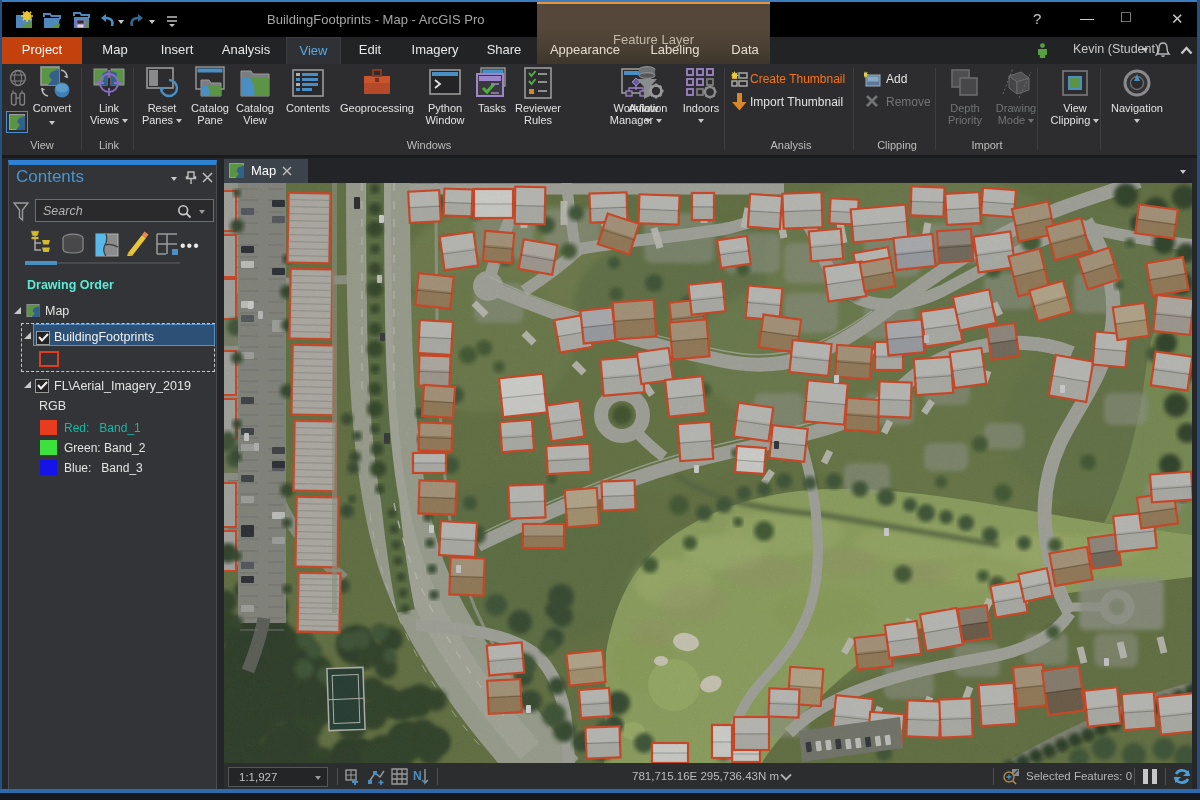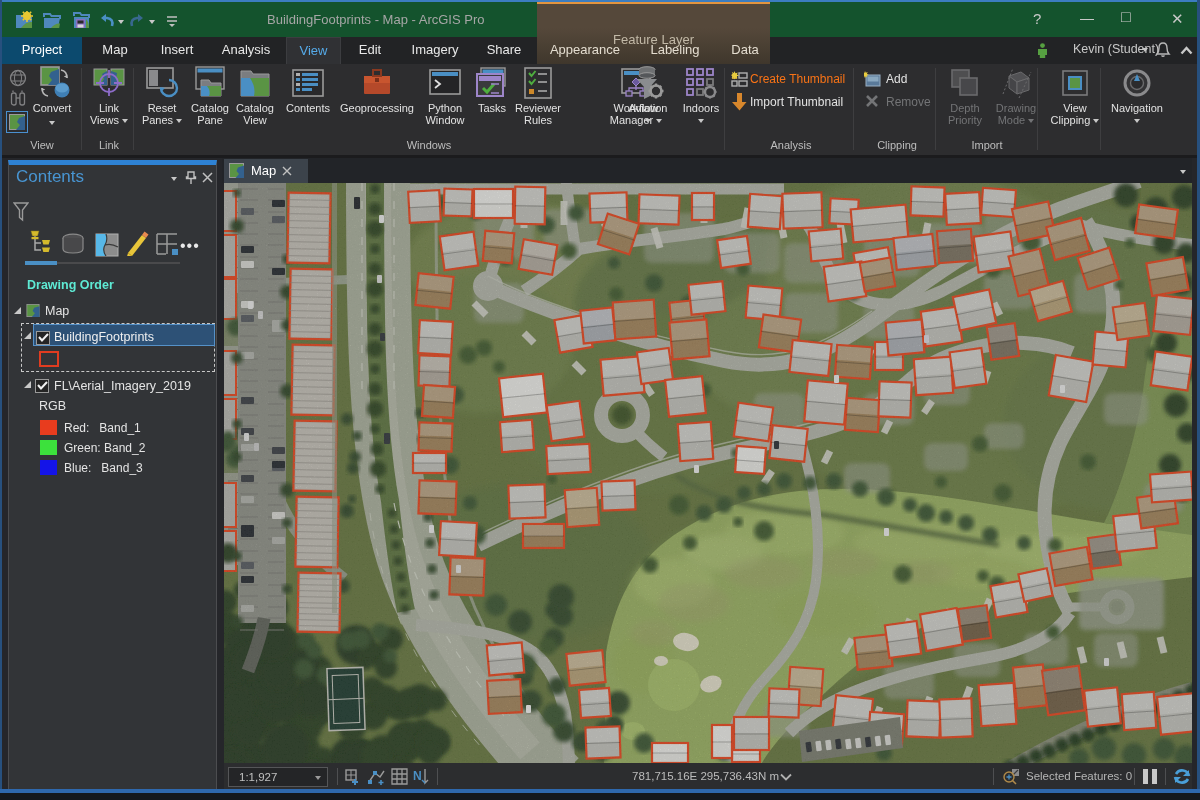--- a/index.html
+++ b/index.html
@@ -1,23 +1,23 @@
 <!DOCTYPE html>
 <html><head>
 <meta charset="utf-8">
 <style>
 * { margin:0; padding:0; box-sizing:border-box; }
 html,body { width:1200px; height:800px; overflow:hidden; background:#14181d; font-family:"Liberation Sans",sans-serif; }
 #win { position:absolute; left:0; top:0; width:1200px; height:800px; background:#222325; }
 .abs { position:absolute; }
 
-#titlebar { position:absolute; left:2px; top:2px; width:1196px; height:35px; background:#14532d; }
+#titlebar { position:absolute; left:2px; top:2px; width:1196px; height:35px; background:#000000; }
 #tabrow { position:absolute; left:2px; top:37px; width:1196px; height:27px; background:#222325; }
 .tab { position:absolute; top:0; height:27px; line-height:26px; text-align:center; color:#e8e8e8; font-size:13px; }
-#tabproject { background:#0c4a6e; color:#fff; }
+#tabproject { background:#c2410c; color:#fff; }
 #tabview { background:#303134; color:#55aae8; border:1px solid #3c3d40; border-bottom:none; }
 .ctab { color:#e4ddd0; }
 #flband { position:absolute; left:537px; top:0px; width:233px; height:64px; background:linear-gradient(#55483a 40%,#3f372c); border-top:4px solid #e3953f; z-index:2; }
 #ribbon { position:absolute; left:2px; top:64px; width:1196px; height:91px; background:#2d2d2f; }
 #ribbonedge { position:absolute; left:2px; top:155px; width:1196px; height:3px; background:#1b1b1d; }
 .rsep { position:absolute; top:4px; width:1px; height:82px; background:#3e3e40; }
 .rlabel { position:absolute; top:75px; height:14px; color:#bdbdbd; font-size:11px; text-align:center; }
 .rbtn { position:absolute; top:2px; text-align:center; color:#e2e2e2; font-size:11px; line-height:12px; }
 .dis { color:#737476; }
 .caret { display:inline-block; width:0; height:0; border-left:3px solid transparent; border-right:3px solid transparent; border-top:4px solid #c8c8c8; vertical-align:middle; }
@@ -365,20 +365,28 @@
   <span class="caret" style="position:absolute;left:162px;top:12px;"></span>
   <svg class="abs" style="left:176px;top:6px;" width="12" height="14" viewBox="0 0 12 14">
       <path d="M3 1 h6 v5 h1.5 v1.5 h-9 V6 H3 z M6 7.5 V13" stroke="#c0c0c0" stroke-width="1.4" fill="none"></path>
     </svg>
   <svg class="abs" style="left:193px;top:7px;" width="11" height="11" viewBox="0 0 11 11">
       <path d="M1 1 L10 10 M10 1 L1 10" stroke="#c0c0c0" stroke-width="1.5"></path>
     </svg>
   <svg class="abs" style="left:4px;top:37px;" width="16" height="20" viewBox="0 0 16 20">
       <path d="M1 1 h14 l-5.5 7 v10 l-3 -2.5 V8 z" fill="none" stroke="#9a9a9a" stroke-width="1.4"></path>
     </svg>
+  <div class="abs" style="left:26px;top:34px;width:179px;height:23px;background:#2a2a2c;border:1px solid #6e6e70;">
+    <span style="position:absolute;left:7px;top:4px;color:#b4b4b4;font-style:italic;font-size:12.5px;">Search</span>
+    <svg class="abs" style="left:141px;top:4px;" width="15" height="15" viewBox="0 0 15 15">
+        <circle cx="6.2" cy="6.2" r="4.4" fill="none" stroke="#c8c8c8" stroke-width="1.6"></circle>
+        <path d="M9.5 9.5 L13.5 13.5" stroke="#c8c8c8" stroke-width="1.8"></path>
+      </svg>
+    <span class="caret" style="position:absolute;left:163px;top:10px;border-top-color:#9a9a9a;"></span>
+  </div>
 
   <svg class="abs" style="left:20px;top:65px;" width="25" height="26" viewBox="0 0 25 26">
       <path d="M6 6 v14 h6 M6 13 h6" fill="none" stroke="#a8a8a8" stroke-width="1.5"></path>
       <path d="M2 1 h8 l-1.5 5 h-5 z" fill="#d4b92c" stroke="#8a7a1a" stroke-width="0.5"></path>
       <rect x="2.5" y="7" width="7" height="2.2" fill="#d4b92c"></rect>
       <path d="M13 10 h8 l-1.3 4.5 h-5.4 z" fill="#d4b92c"></path>
       <path d="M13 17.5 h8 l-1.3 4.5 h-5.4 z" fill="#d4b92c"></path>
     </svg>
   <svg class="abs" style="left:52px;top:68px;" width="24" height="22" viewBox="0 0 24 22">
       <ellipse cx="12" cy="5" rx="10" ry="3.8" fill="#4e4e50" stroke="#8a8a8a" stroke-width="1.2"></ellipse>
@@ -427,21 +435,21 @@
   <svg class="abs" style="left:14px;top:216px;" width="9" height="8" viewBox="0 0 9 8">
       <path d="M8 0 v7 h-7 z" fill="#c8c8c8"></path>
     </svg>
   <div class="abs" style="left:26px;top:214px;width:14px;height:14px;background:#242424;border:1px solid #9a9a9a;"></div>
   <svg class="abs" style="left:28px;top:216px;" width="11" height="9" viewBox="0 0 11 9">
       <path d="M1 4 l3 3.5 L10 1" fill="none" stroke="#f0f0f0" stroke-width="2"></path>
     </svg>
   <div class="abs" style="left:45px;top:214px;color:#e4e4e4;font-size:12.5px;">FL\Aerial_Imagery_2019</div>
   <div class="abs" style="left:30px;top:234px;color:#e4e4e4;font-size:12.5px;">RGB</div>
   <div class="abs" style="left:31px;top:255px;width:17px;height:15px;background:#e83c1e;"></div>
-  <div class="abs" style="left:55px;top:256px;color:#e5e5e5;font-size:12px;">Red:&nbsp;&nbsp; Band_1</div>
+  <div class="abs" style="left:55px;top:256px;color:#14b8a6;font-size:12px;">Red:&nbsp;&nbsp; Band_1</div>
   <div class="abs" style="left:31px;top:275px;width:17px;height:15px;background:#3ce13c;"></div>
   <div class="abs" style="left:55px;top:276px;color:#e4e4e4;font-size:12px;">Green: Band_2</div>
   <div class="abs" style="left:31px;top:295px;width:17px;height:15px;background:#1414e8;"></div>
   <div class="abs" style="left:55px;top:296px;color:#e4e4e4;font-size:12px;">Blue:&nbsp;&nbsp; Band_3</div>
 </div>
 <div id="maptabs">
   <div id="maptab">
   <svg class="abs" style="left:5px;top:4px;" width="15" height="15" viewBox="0 0 15 15">
         <rect x="0.5" y="0.5" width="14" height="14" fill="#5a9444" stroke="#9a9a9a"></rect>
         <path d="M15 2.5 L9 4.5 L7.5 8 L10 11 L6.5 15 L15 15 Z" fill="#33618e"></path>

